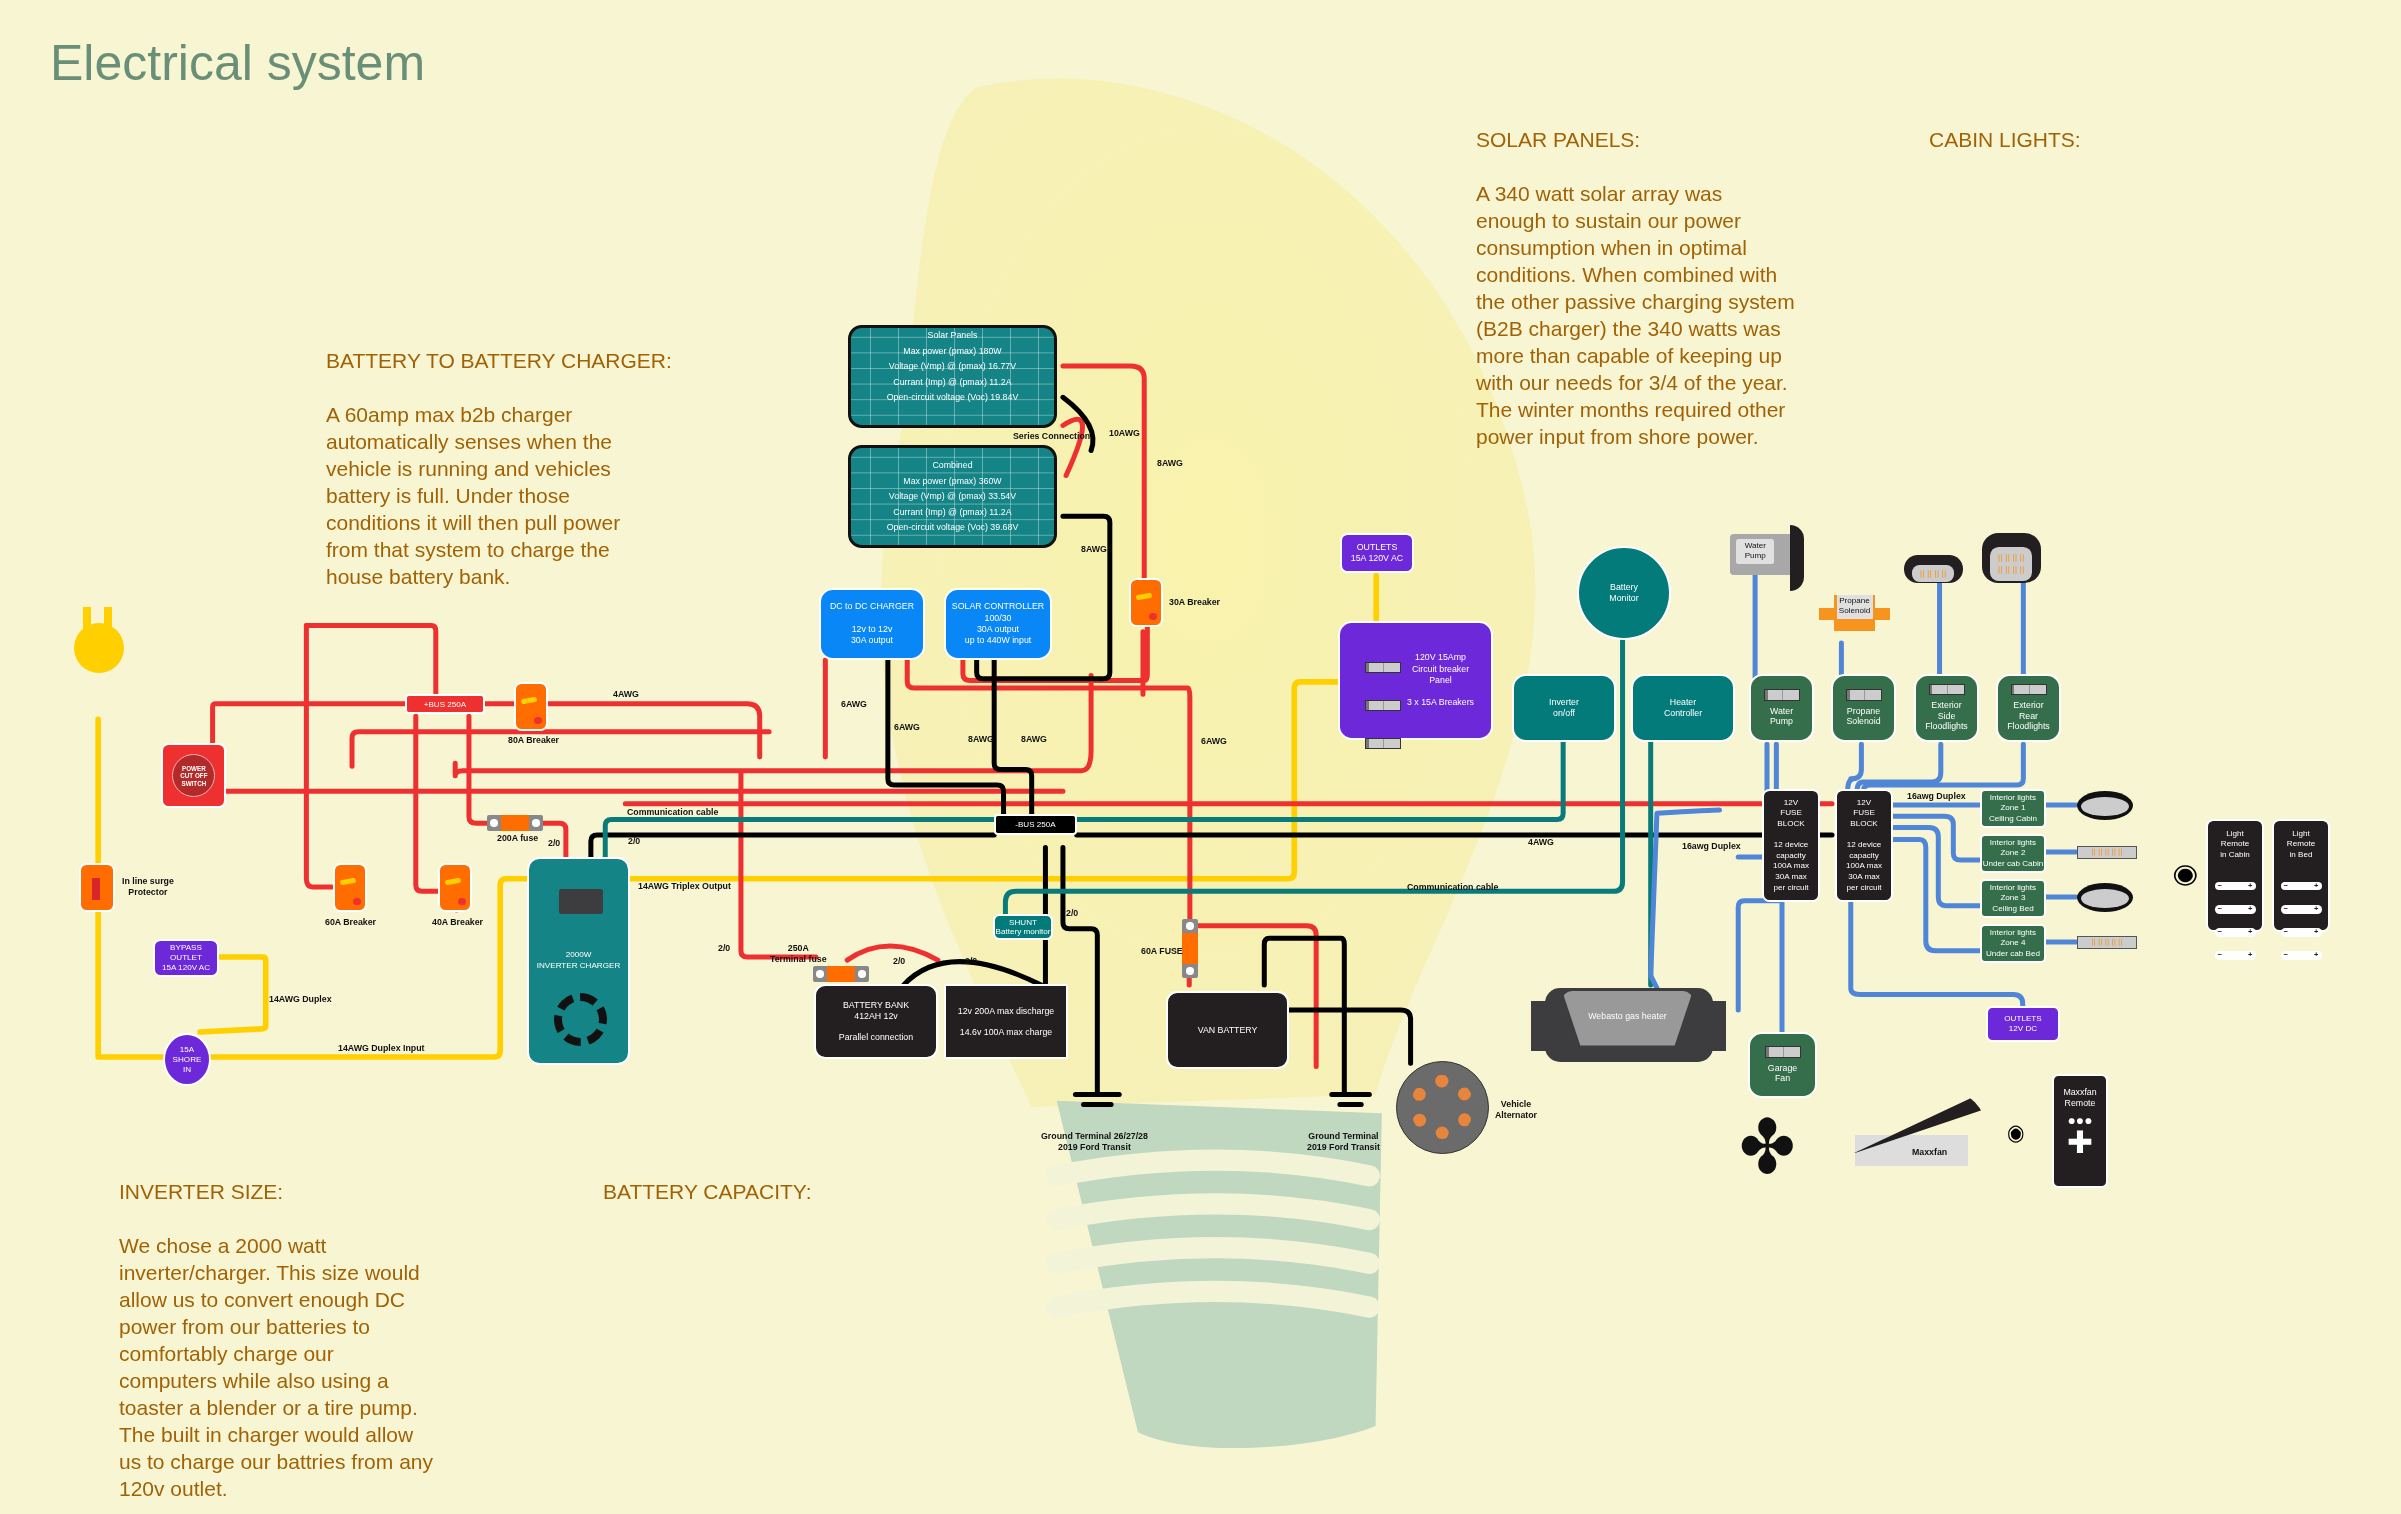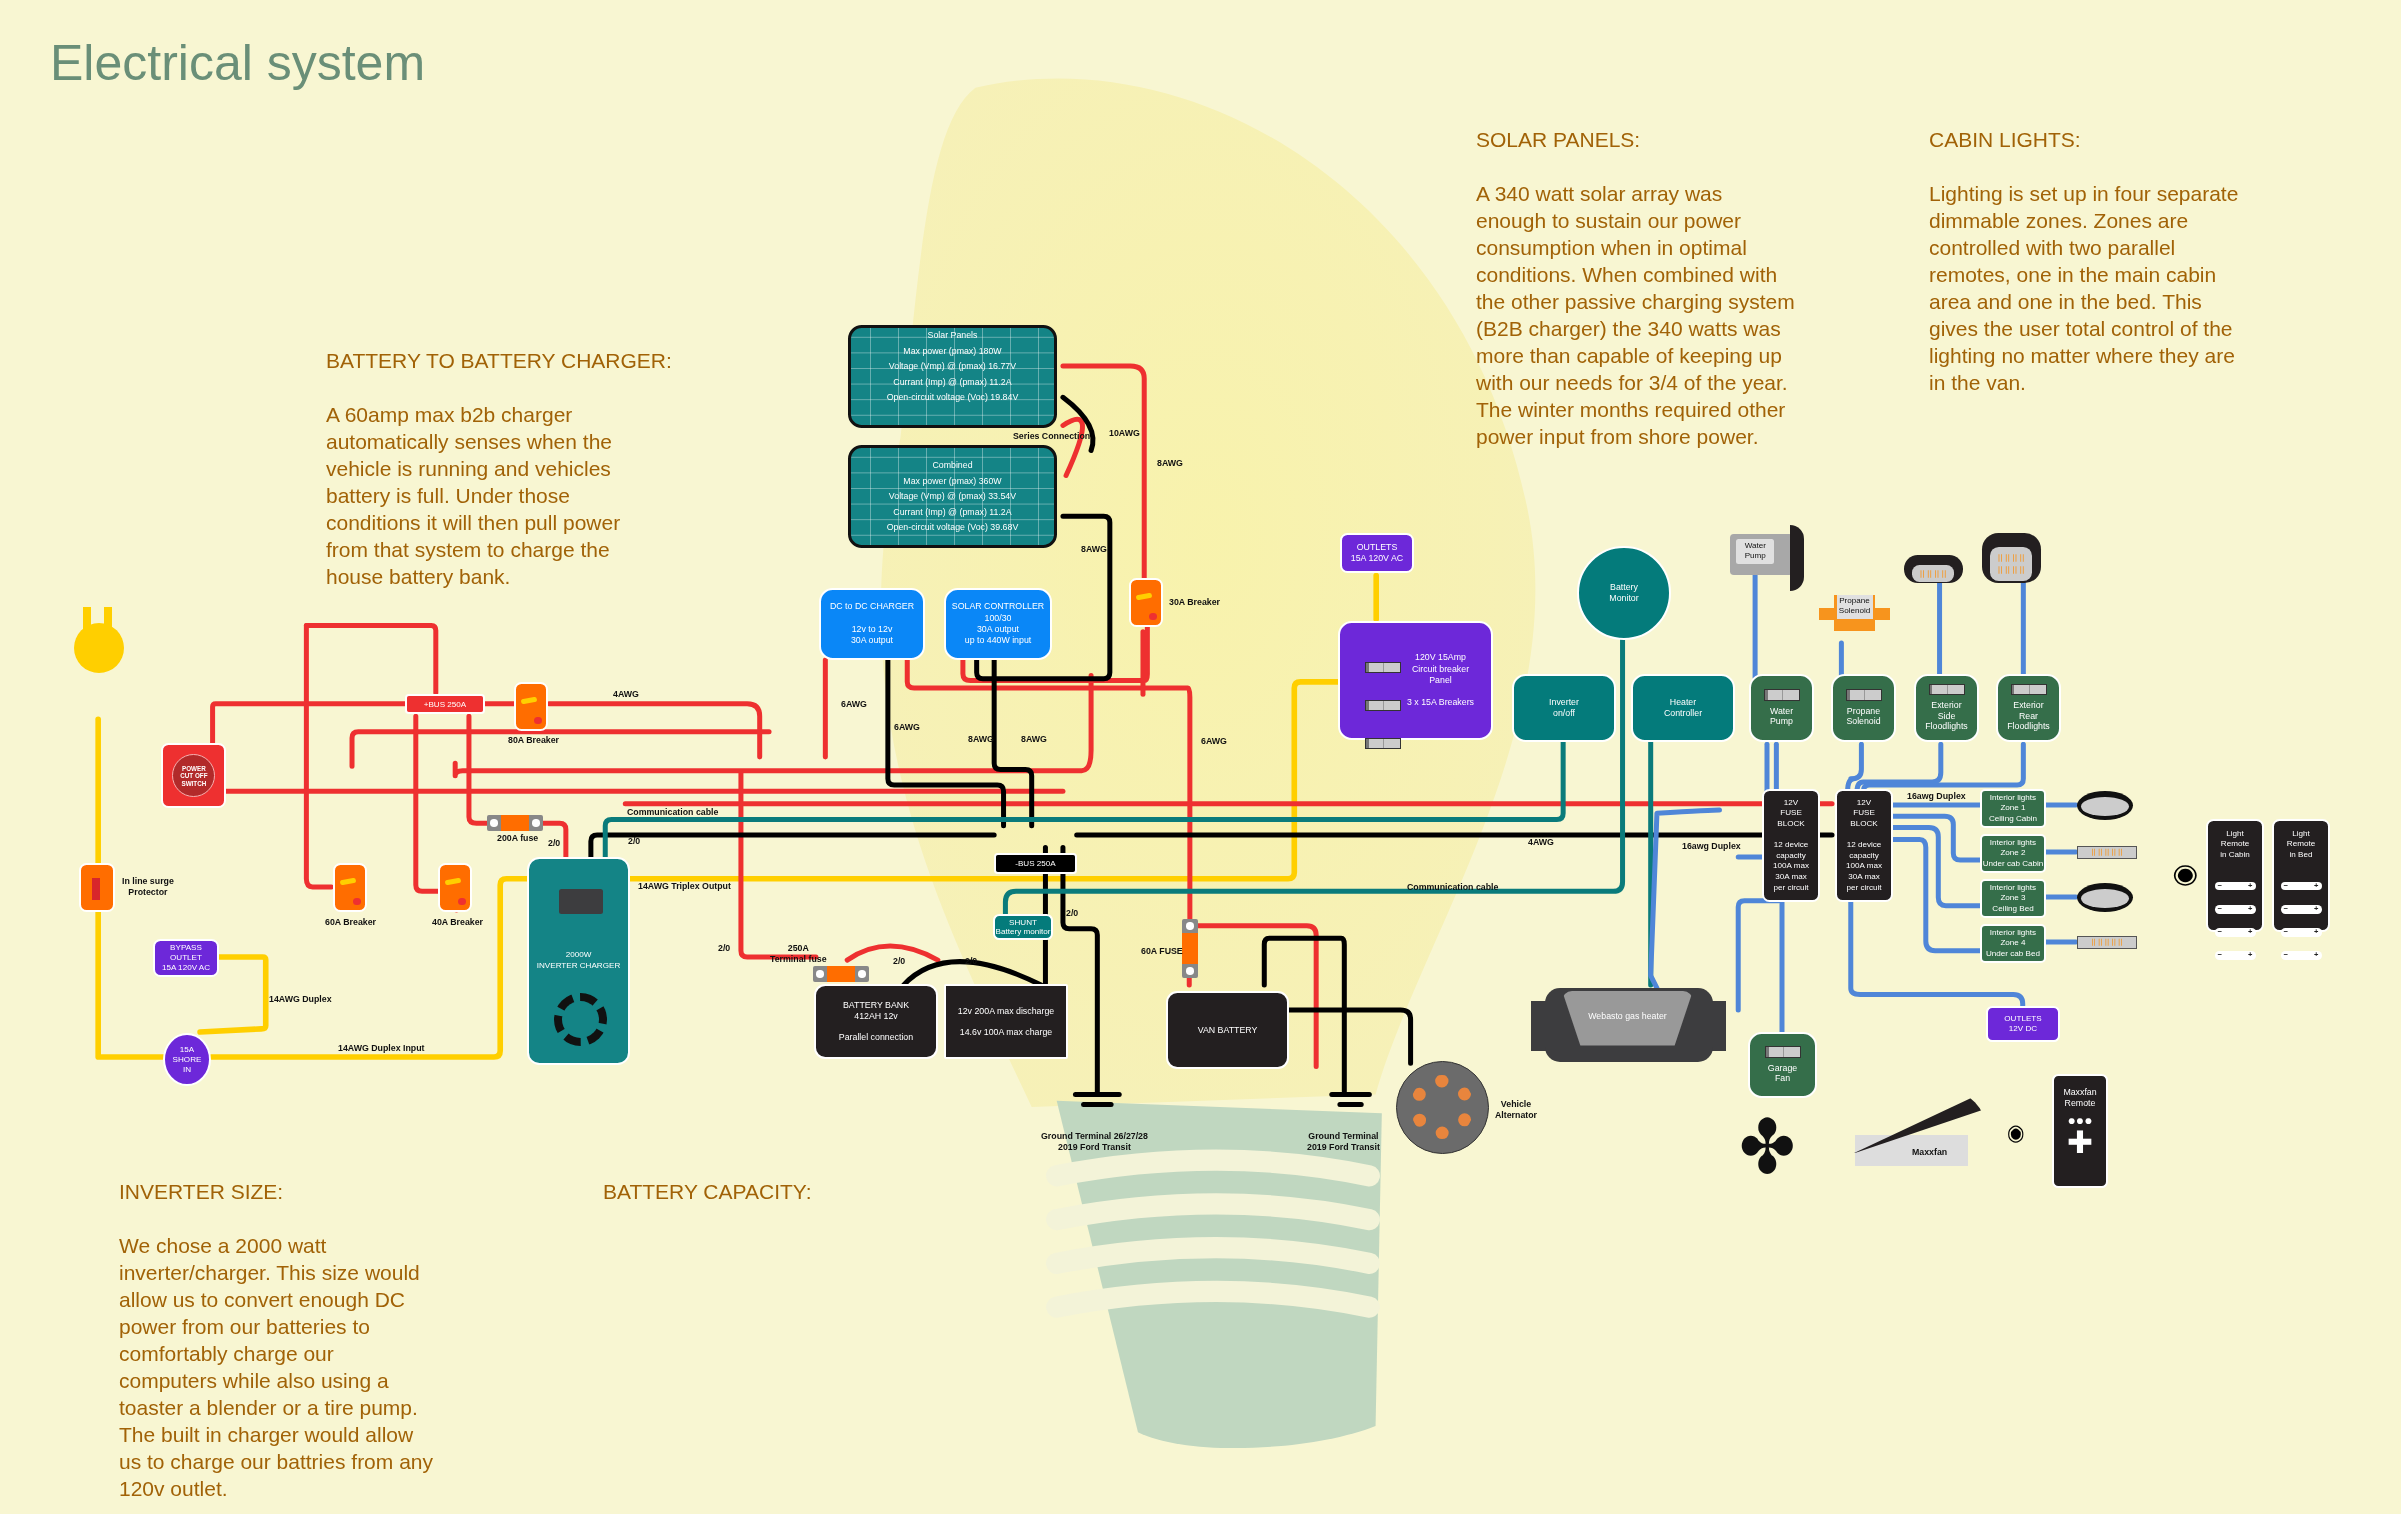--- a/index.html
+++ b/index.html
@@ -162,28 +162,20 @@
 conditions.  When combined with
 the other passive charging system
 (B2B charger) the 340 watts was
 more than capable of keeping up
 with our needs for 3/4 of the year.
 The winter months required other
 power input from shore power.</div>
 </div>
 <div class="abs note" style="left:1929px;top:99px;width:388px;">
   <h3>CABIN LIGHTS:</h3>
-  <div>Lighting is set up in four separate
-dimmable zones.  Zones are
-controlled with two parallel
-remotes, one in the main cabin
-area and one in the bed.  This
-gives the user total control of the
-lighting no matter where they are
-in the van.</div>
 </div>
 <div class="abs note" style="left:119px;top:1151px;width:388px;">
   <h3>INVERTER SIZE:</h3>
   <div>We chose a 2000 watt
 inverter/charger.  This size would
 allow us to convert enough DC
 power from our batteries to
 comfortably charge our
 computers while also using a
 toaster a blender or a tire pump.
@@ -450,21 +442,21 @@
 </div>
 
 <div class="abs box black" style="left:814px;top:984px;width:124px;height:75px;font-size:8.8px;line-height:10.6px;border-radius:11.3px;">BATTERY BANK
 412AH 12v
 
 Parallel connection</div>
 <div class="abs box black" style="left:944px;top:984px;width:124px;height:75px;font-size:8.8px;line-height:10.6px;border-radius:2px;">12v 200A max discharge
 
 14.6v 100A max charge</div>
 
-<div class="abs box" style="left:994px;top:853px;width:83px;height:21px;background:#000;font-size:8.1px;border-radius:3.8px;">-BUS 250A</div>
+<div class="abs box" style="left:994px;top:814px;width:83px;height:21px;background:#000;font-size:8.1px;border-radius:3.8px;">-BUS 250A</div>
 <div class="abs box teal" style="left:993px;top:914px;width:60px;height:26px;font-size:8.1px;line-height:9.4px;border-radius:6.3px;">SHUNT
 Battery monitor</div>
 
 <div class="abs box black" style="left:1166px;top:991px;width:123px;height:78px;font-size:8.8px;border-radius:11.3px;">VAN BATTERY</div>
 <div class="abs" style="left:1396px;top:1061px;width:93px;height:93px;border-radius:50%;background:#6b6b6b;border:1.9px solid #333;box-sizing:border-box;">
   <div class="abs" style="left:12.5px;top:12.5px;width:64px;height:64px;border-radius:50%;border:13.8px dotted #e8853d;box-sizing:border-box;"></div>
 </div>
 <div class="abs lbl" style="left:1495px;top:1099px;">Vehicle
 Alternator</div>
 <div class="abs lbl" style="left:1041px;top:1131px;">Ground Terminal 26/27/28

